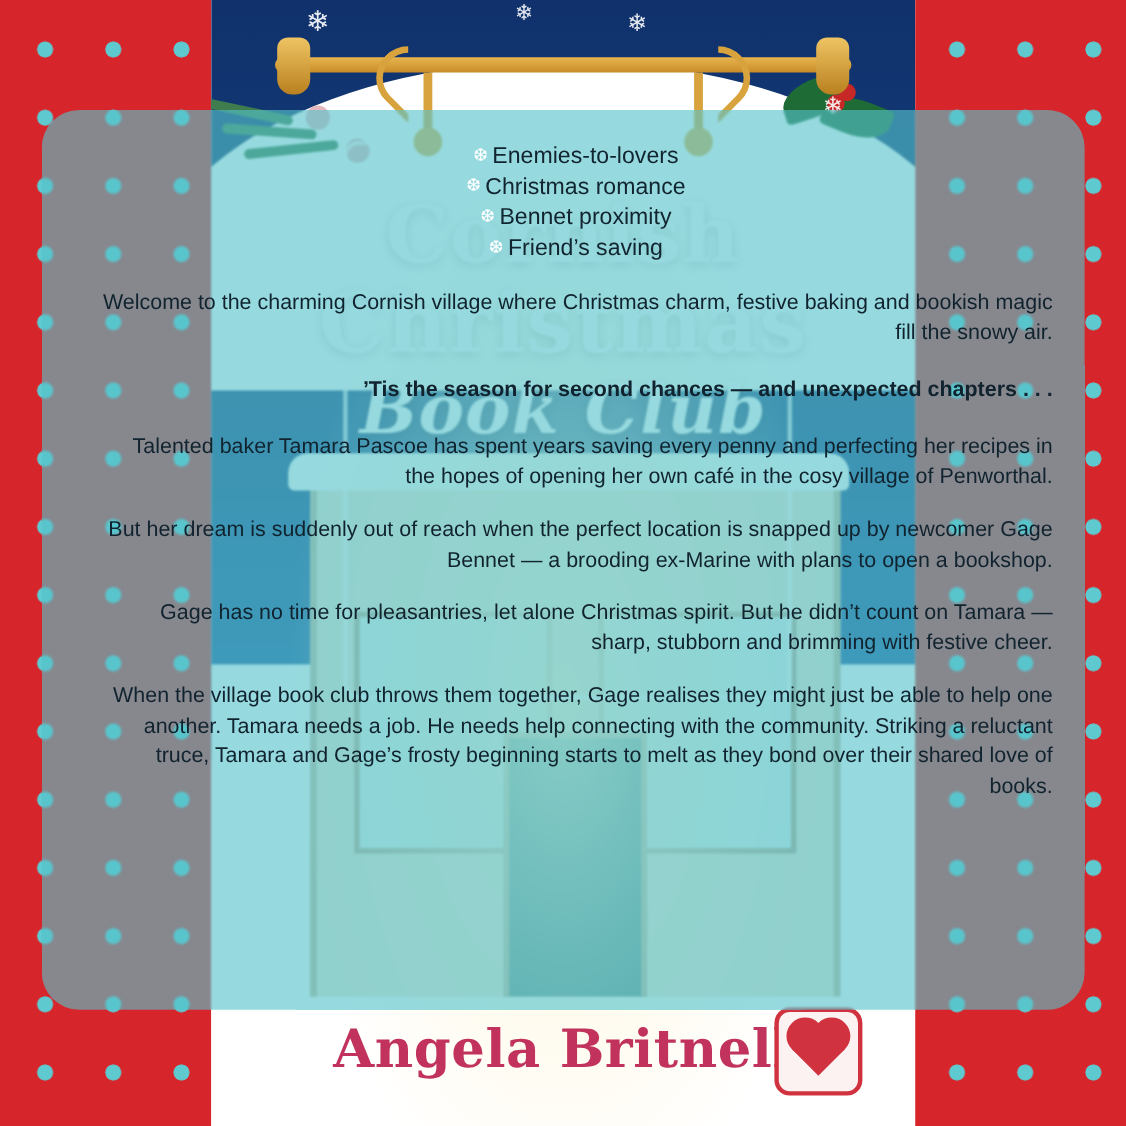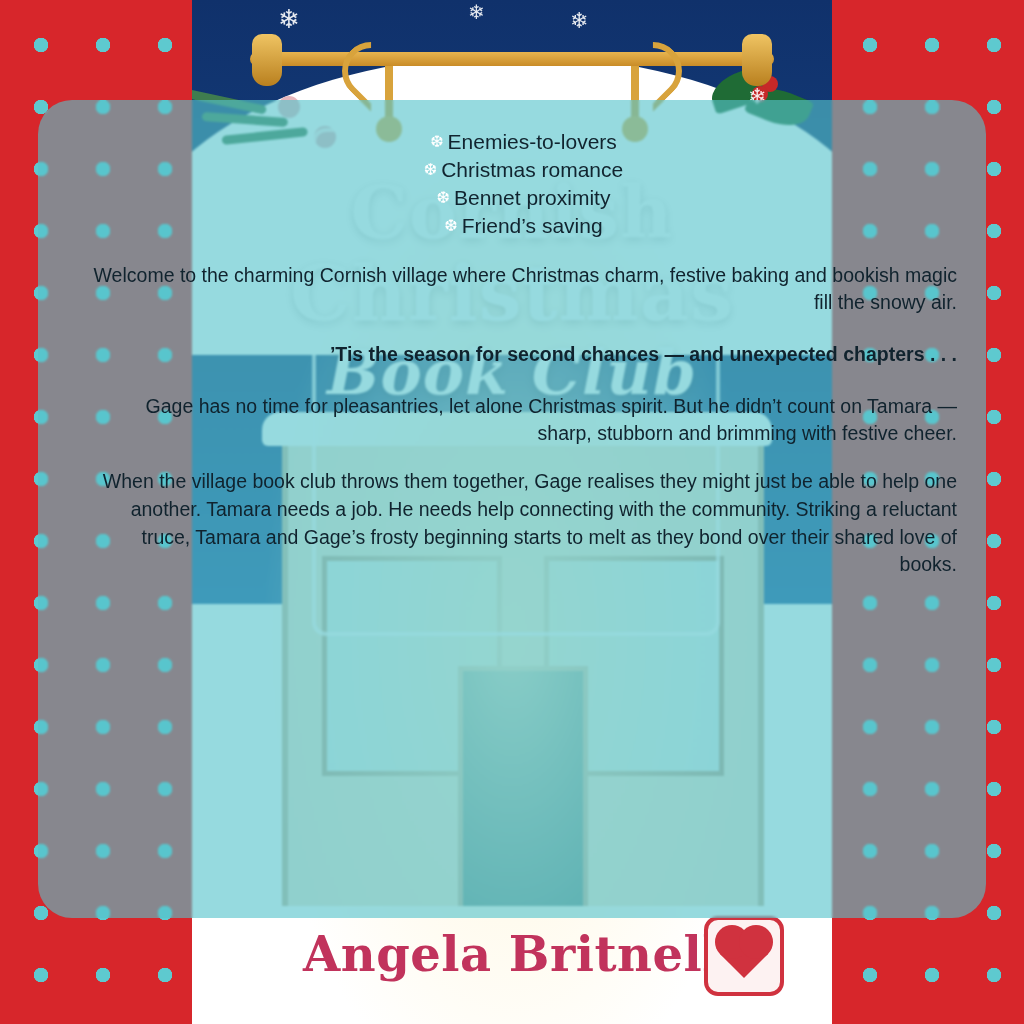--- a/index.html
+++ b/index.html
@@ -425,17 +425,19 @@
       <div class="trope">
         <span class="sf">❆</span><span>Bennet proximity</span>
       </div>
       <div class="trope">
         <span class="sf">❆</span><span>Friend’s saving</span>
       </div>
     </div>
 
     <p class="lead">Welcome to the charming Cornish village where Christmas charm, festive baking and bookish magic fill the snowy air.</p>
     <p class="tagline">’Tis the season for second chances — and unexpected chapters . . .</p>
+    <p>Talented baker Tamara Pascoe has spent years saving every penny and perfecting her recipes in the hopes of opening her own café in the cosy village of Penworthal.</p>
+    <p>But her dream is suddenly out of reach when the perfect location is snapped up by newcomer Gage Bennet — a brooding ex-Marine with plans to open a bookshop.</p>
     <p>Gage has no time for pleasantries, let alone Christmas spirit. But he didn’t count on Tamara — sharp, stubborn and brimming with festive cheer.</p>
     <p>When the village book club throws them together, Gage realises they might just be able to help one another. Tamara needs a job. He needs help connecting with the community. Striking a reluctant truce, Tamara and Gage’s frosty beginning starts to melt as they bond over their shared love of books.</p>
   </div>
 
 </div>
 
 </body></html>

